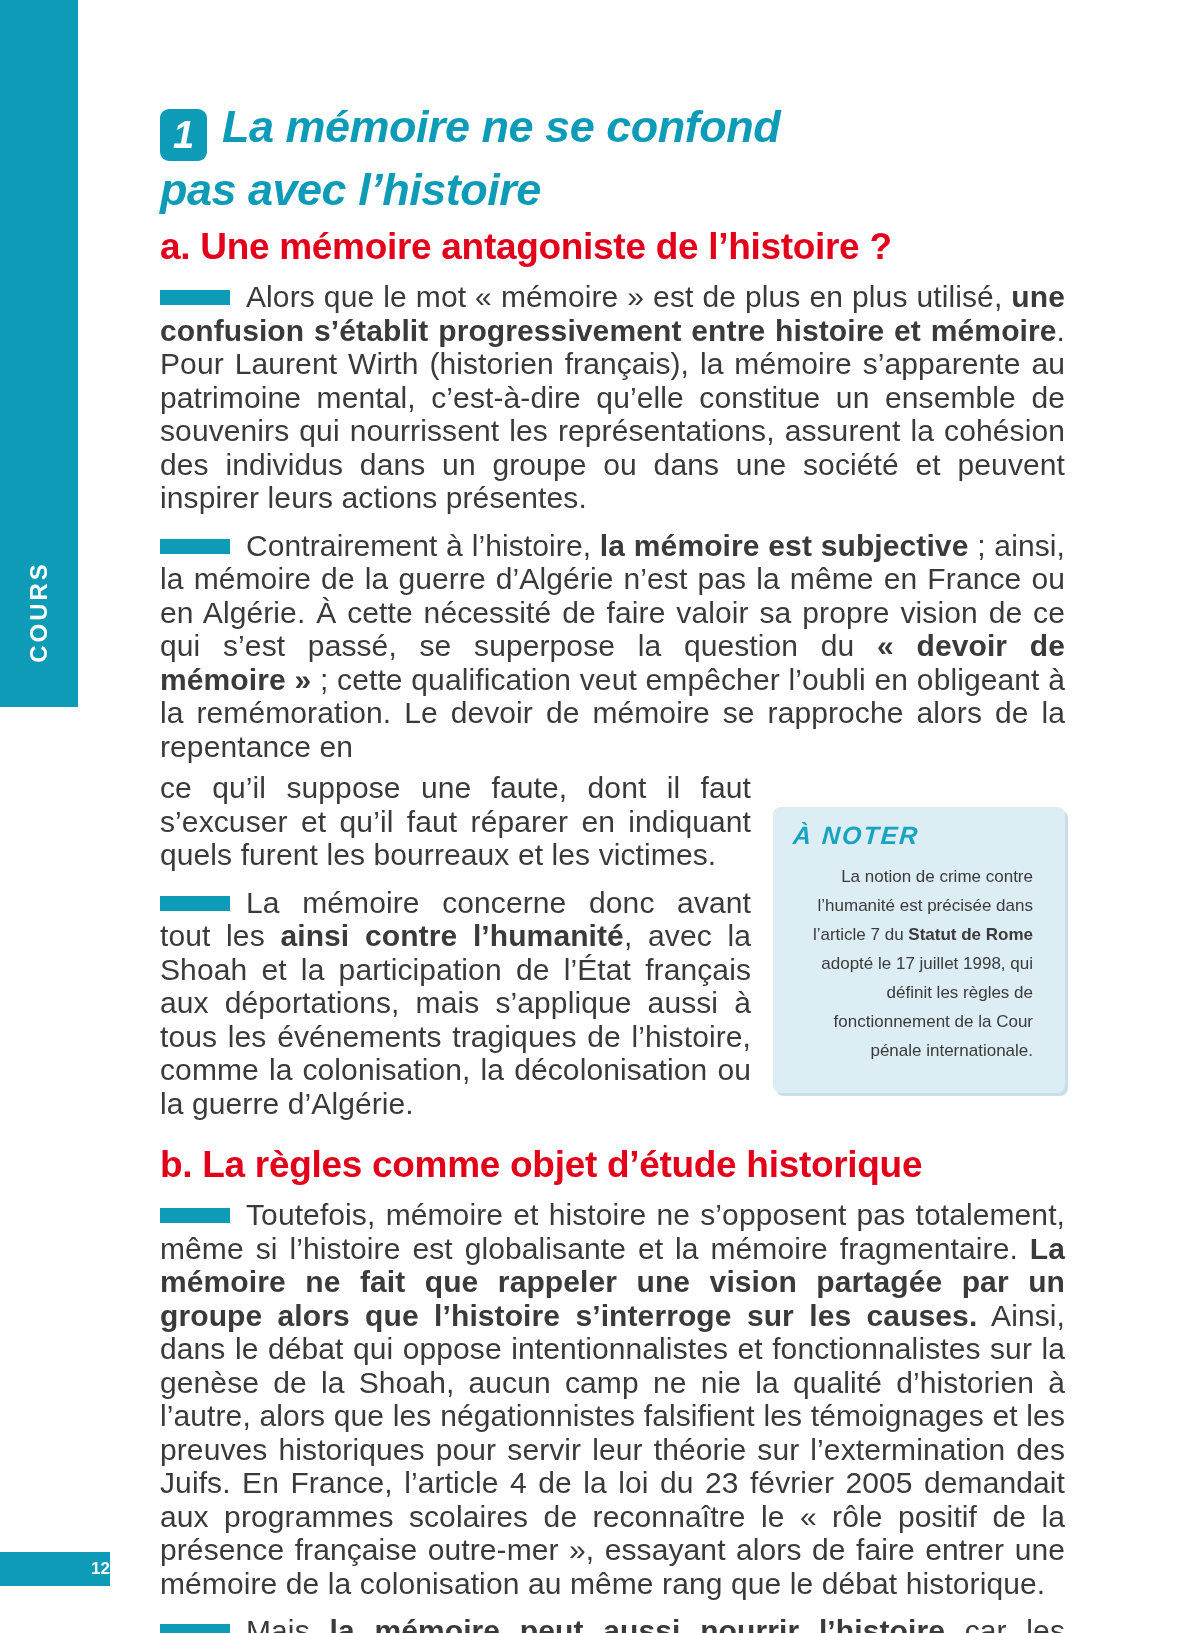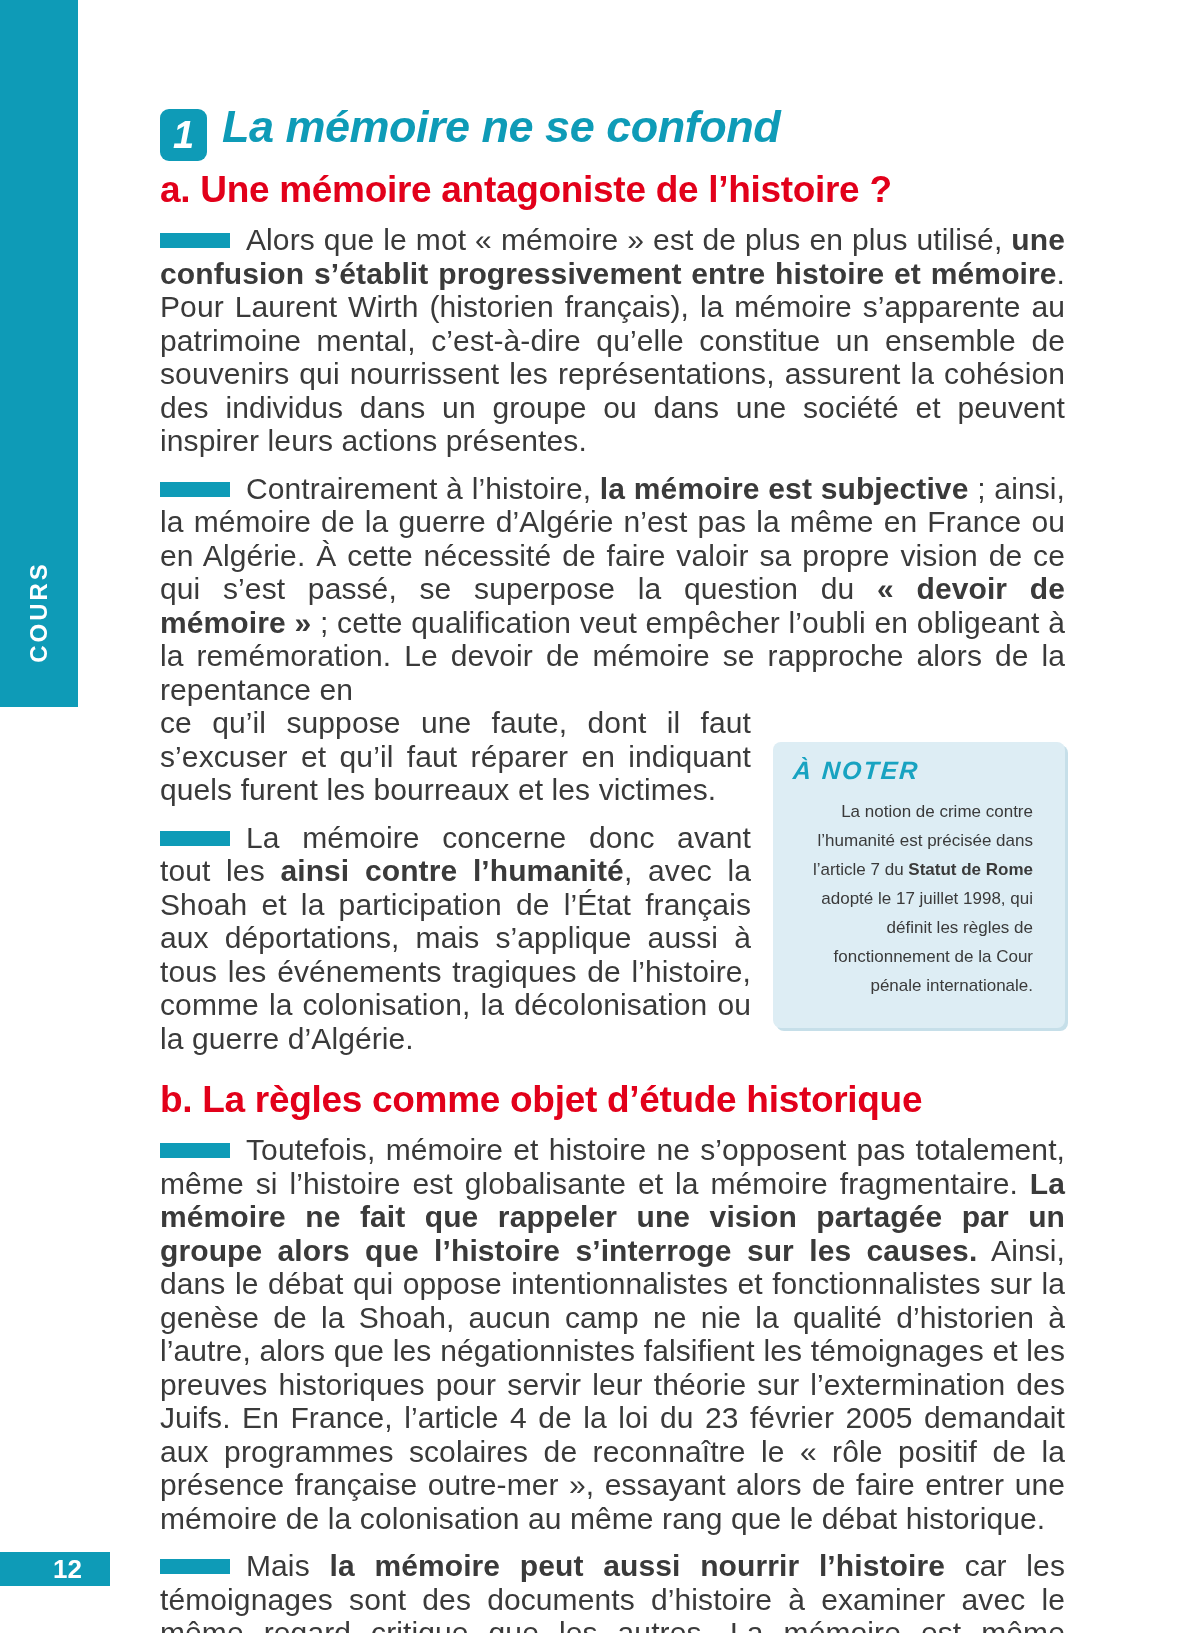--- a/index.html
+++ b/index.html
@@ -20,39 +20,39 @@
   
   .side-tab{position:absolute;left:0;top:0;width:78px;height:707px;background:var(--teal);}
   .side-tab-label{
     position:absolute;left:39px;top:612px;
     transform:translate(-50%,-50%) rotate(-90deg);
     color:#fff;font-weight:bold;font-size:24px;letter-spacing:3px;white-space:nowrap;
   }
   
   .page-num{
     position:absolute;left:0;top:1552px;width:110px;height:34px;
-    background:var(--teal);color:#fff;font-weight:bold;font-size:26px;
-    line-height:34px;text-align:right;padding-right:28px;
+    background:var(--teal);color:#fff;font-weight:bold;font-size:17px;
+    line-height:34px;text-align:right;
   }
   
   .content{position:absolute;left:160px;top:98px;width:905px;}
   .doc-title{color:var(--teal);font-weight:bold;font-size:45px;line-height:57px;letter-spacing:-0.5px;font-style:italic;}
   .title-line{white-space:nowrap;}
   .num-badge{
     display:inline-block;width:47px;height:52px;background:var(--teal);
     color:#fff;border-radius:9px;text-align:center;line-height:52px;
     font-size:38px;font-weight:bold;margin-right:15px;vertical-align:-6px;letter-spacing:0;
   }
   h2.red{color:var(--red);font-size:37px;line-height:38px;font-weight:bold;margin:10px 0 0 0;letter-spacing:-0.3px;}
   h2.red.b-head{margin-top:26px;clear:both;}
   p.body{
     font-size:30px;line-height:33.5px;text-align:justify;
     margin:14px 0 0 0;letter-spacing:0.1px;
   }
-  p.body.cont{margin-top:0;}
+  p.body.cont{margin-top:8px;}
   .bullet{
     display:inline-block;width:70px;height:15px;background:var(--teal);
     margin-right:16px;vertical-align:2px;
   }
   .b{font-weight:bold;}
   .i{}
   
   .wrap-section{margin:0;}
   .note-box{
     float:right;width:292px;margin:36px 0 12px 22px;
@@ -73,20 +73,23 @@
 <div class="side-tab-label">COURS</div>
 
 <div class="page-num">12</div>
 
 <div class="content">
 
   <h1 class="doc-title" style="margin:0;">
     <div class="title-line">
       <span class="num-badge">1</span><span>La mémoire ne se confond</span>
     </div>
+    <div class="title-line">
+      <span>pas avec l’histoire</span>
+    </div>
   </h1>
 
   <h2 class="red">a. Une mémoire antagoniste de l’histoire ?</h2>
 
   <p class="body"><span class="bullet"></span><span><span>Alors que le mot «&nbsp;mémoire&nbsp;» est de plus en plus utilisé, </span><span class="b">une confusion s’établit progressivement entre histoire et mémoire</span><span>. Pour Laurent Wirth (historien français), la mémoire s’apparente au patrimoine mental, c’est-à-dire qu’elle constitue un ensemble de souvenirs qui nourrissent les représentations, assurent la cohésion des individus dans un groupe ou dans une société et peuvent inspirer leurs actions présentes.</span></span></p>
 
   <p class="body"><span class="bullet"></span><span><span>Contrairement à l’histoire, </span><span class="b">la mémoire est subjective</span><span>&nbsp;; ainsi, la mémoire de la guerre d’Algérie n’est pas la même en France ou en Algérie. À cette nécessité de faire valoir sa propre vision de ce qui s’est passé, se superpose la question du </span><span class="b">«&nbsp;devoir de mémoire&nbsp;»</span><span>&nbsp;; cette qualification veut empêcher l’oubli en obligeant à la remémoration. Le devoir de mémoire se rapproche alors de la repentance en</span></span></p>
 
   <div class="wrap-section">
     <aside class="note-box">

